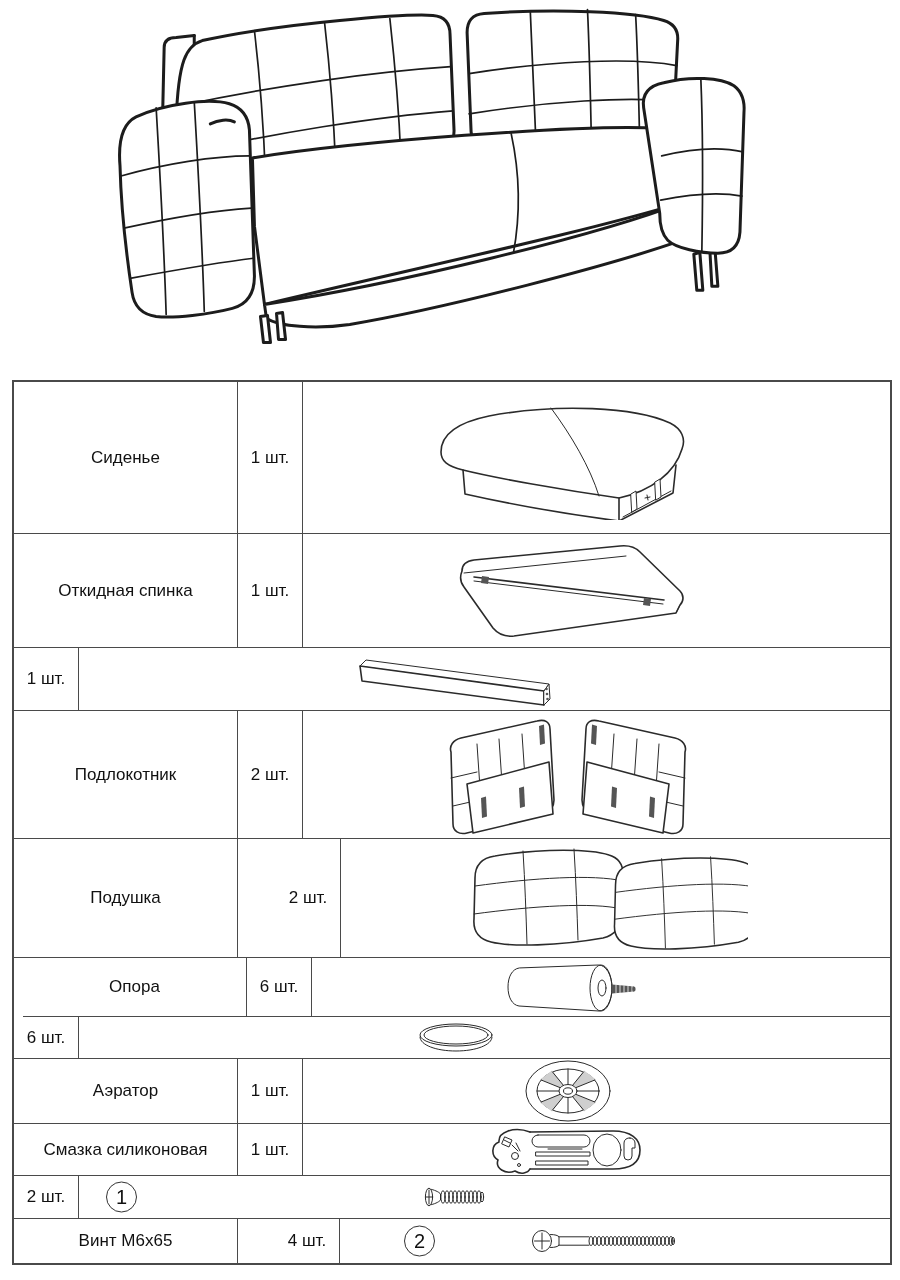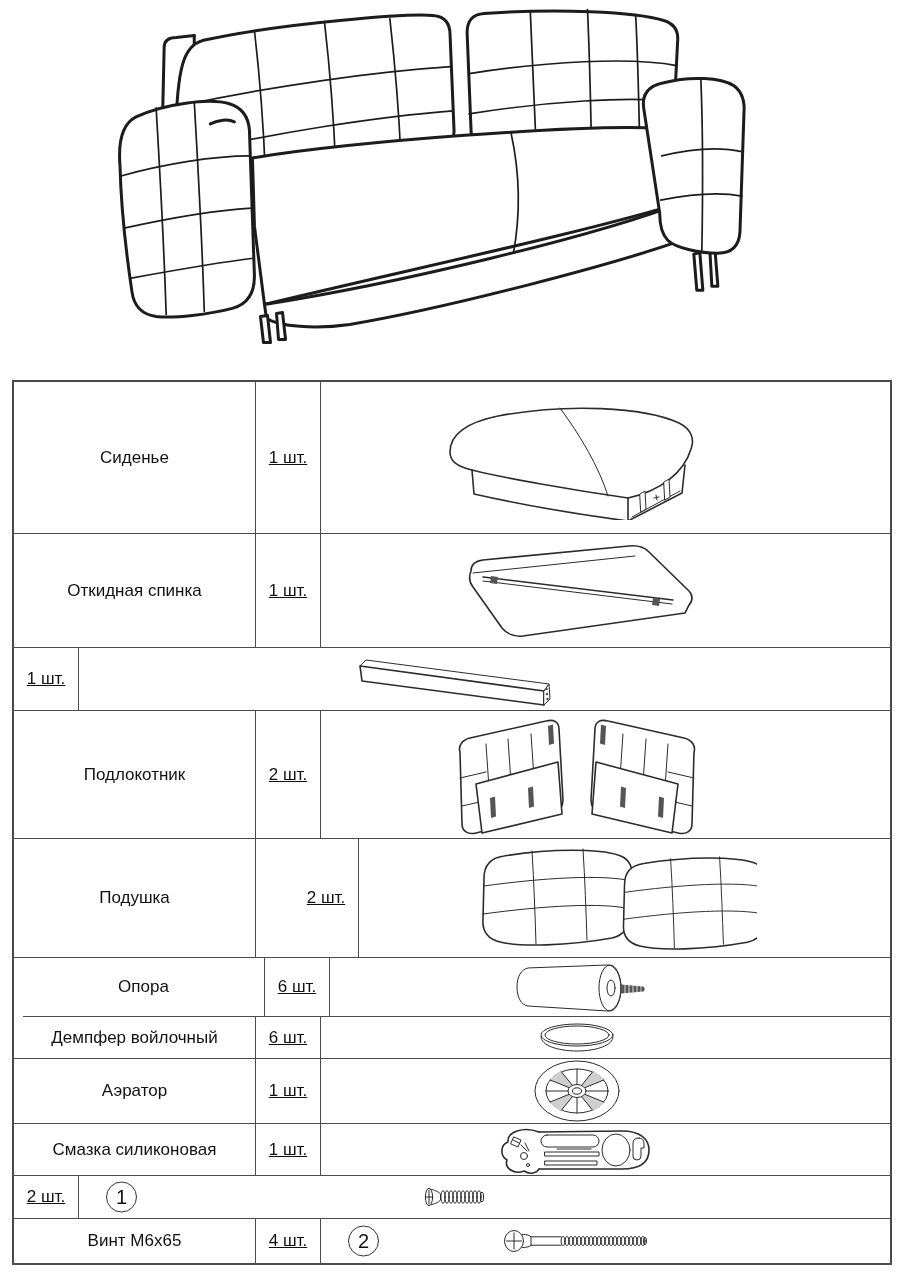--- a/index.html
+++ b/index.html
@@ -9,30 +9,30 @@
   
   #hero{position:absolute;left:114px;top:4px;width:642px;height:344px;}
   #hero path{fill:none;stroke:#1c1c1c;stroke-width:3;stroke-linejoin:round;stroke-linecap:round;}
   #hero path.fw{fill:#ffffff;}
   #hero path.q{stroke-width:1.7;}
 
   
   #tbl{position:absolute;left:12px;top:380px;width:876px;background:#fff;
        border:2px solid #4a4a4a;}
   .row{display:flex;box-sizing:border-box;border-bottom:1.5px solid #4a4a4a;}
-  .row:last-child{border-bottom:none;}
+  .row:last-child{border-bottom:none;gap:37px;}
   .row:nth-child(1){height:152px;}  .row:nth-child(2){height:114px;}
   .row:nth-child(3){height:63px;}   .row:nth-child(4){height:128px;}
   .row:nth-child(5){height:119px;gap:38px;}  .row:nth-child(6){height:59px;margin-left:9px;}
   .row:nth-child(7){height:42px;}   .row:nth-child(8){height:65px;}
   .row:nth-child(9){height:52px;}   .row:nth-child(10){height:43px;}
   .row:nth-child(11){height:44px;}
   .cell{box-sizing:border-box;display:flex;align-items:center;justify-content:center;}
-  .cname{width:242px;border-right:1.5px solid #4a4a4a;font-size:17px;text-align:center;padding:0 6px;}
-  .cqty{width:65px;border-right:1.5px solid #4a4a4a;font-size:17px;text-decoration:underline;}
+  .cname{width:224px;border-right:1.5px solid #4a4a4a;font-size:17px;text-align:center;padding:0 6px;}
+  .cqty{width:65px;border-right:1.5px solid #4a4a4a;font-size:17px;}
   .cimg{flex:1;position:relative;}
   .cimg svg{margin-right:58px;}
   .marker{position:absolute;left:27px;top:50%;transform:translateY(-50%);
           width:29px;height:29px;border:1.7px solid #333;border-radius:50%;
           display:flex;align-items:center;justify-content:center;font-size:20px;color:#111;background:#fff;}
 
   
   .ill path,.ill ellipse,.ill circle,.ill rect{fill:none;stroke:#2b2b2b;stroke-width:1.6;
         stroke-linejoin:round;stroke-linecap:round;}
   .ill .f{fill:#ffffff;}
@@ -204,21 +204,20 @@
           <ellipse class="t" cx="99" cy="27" rx="11" ry="23"></ellipse>
           <ellipse class="t" cx="100" cy="27" rx="4" ry="8"></ellipse>
           <path class="dk" d="M110,23.5 L132,25.5 L132,30.5 L110,32.5 Z"></path>
           <path class="w" d="M114,24 L114,32 M118,24.4 L118,31.6 M122,24.8 L122,31.2 M126,25.1 L126,30.9 M130,25.4 L130,30.6"></path>
           <ellipse class="dk" cx="132" cy="28" rx="1.6" ry="2.6"></ellipse>
         </svg>
       </div>
     </div>
 
     <div class="row">
-      <div class="cell cname">Демпфер войлочный</div>
       <div class="cell cqty">6 шт.</div>
       <div class="cell cimg">
         <svg class="ill" width="100" height="34" viewBox="0 0 100 34">
           <ellipse class="t" cx="50" cy="14" rx="36" ry="11"></ellipse>
           <ellipse class="t" cx="50" cy="14" rx="32" ry="9"></ellipse>
           <path class="t" d="M14,16 C14,24 30,30 50,30 C70,30 86,24 86,16"></path>
         </svg>
       </div>
     </div>
 

